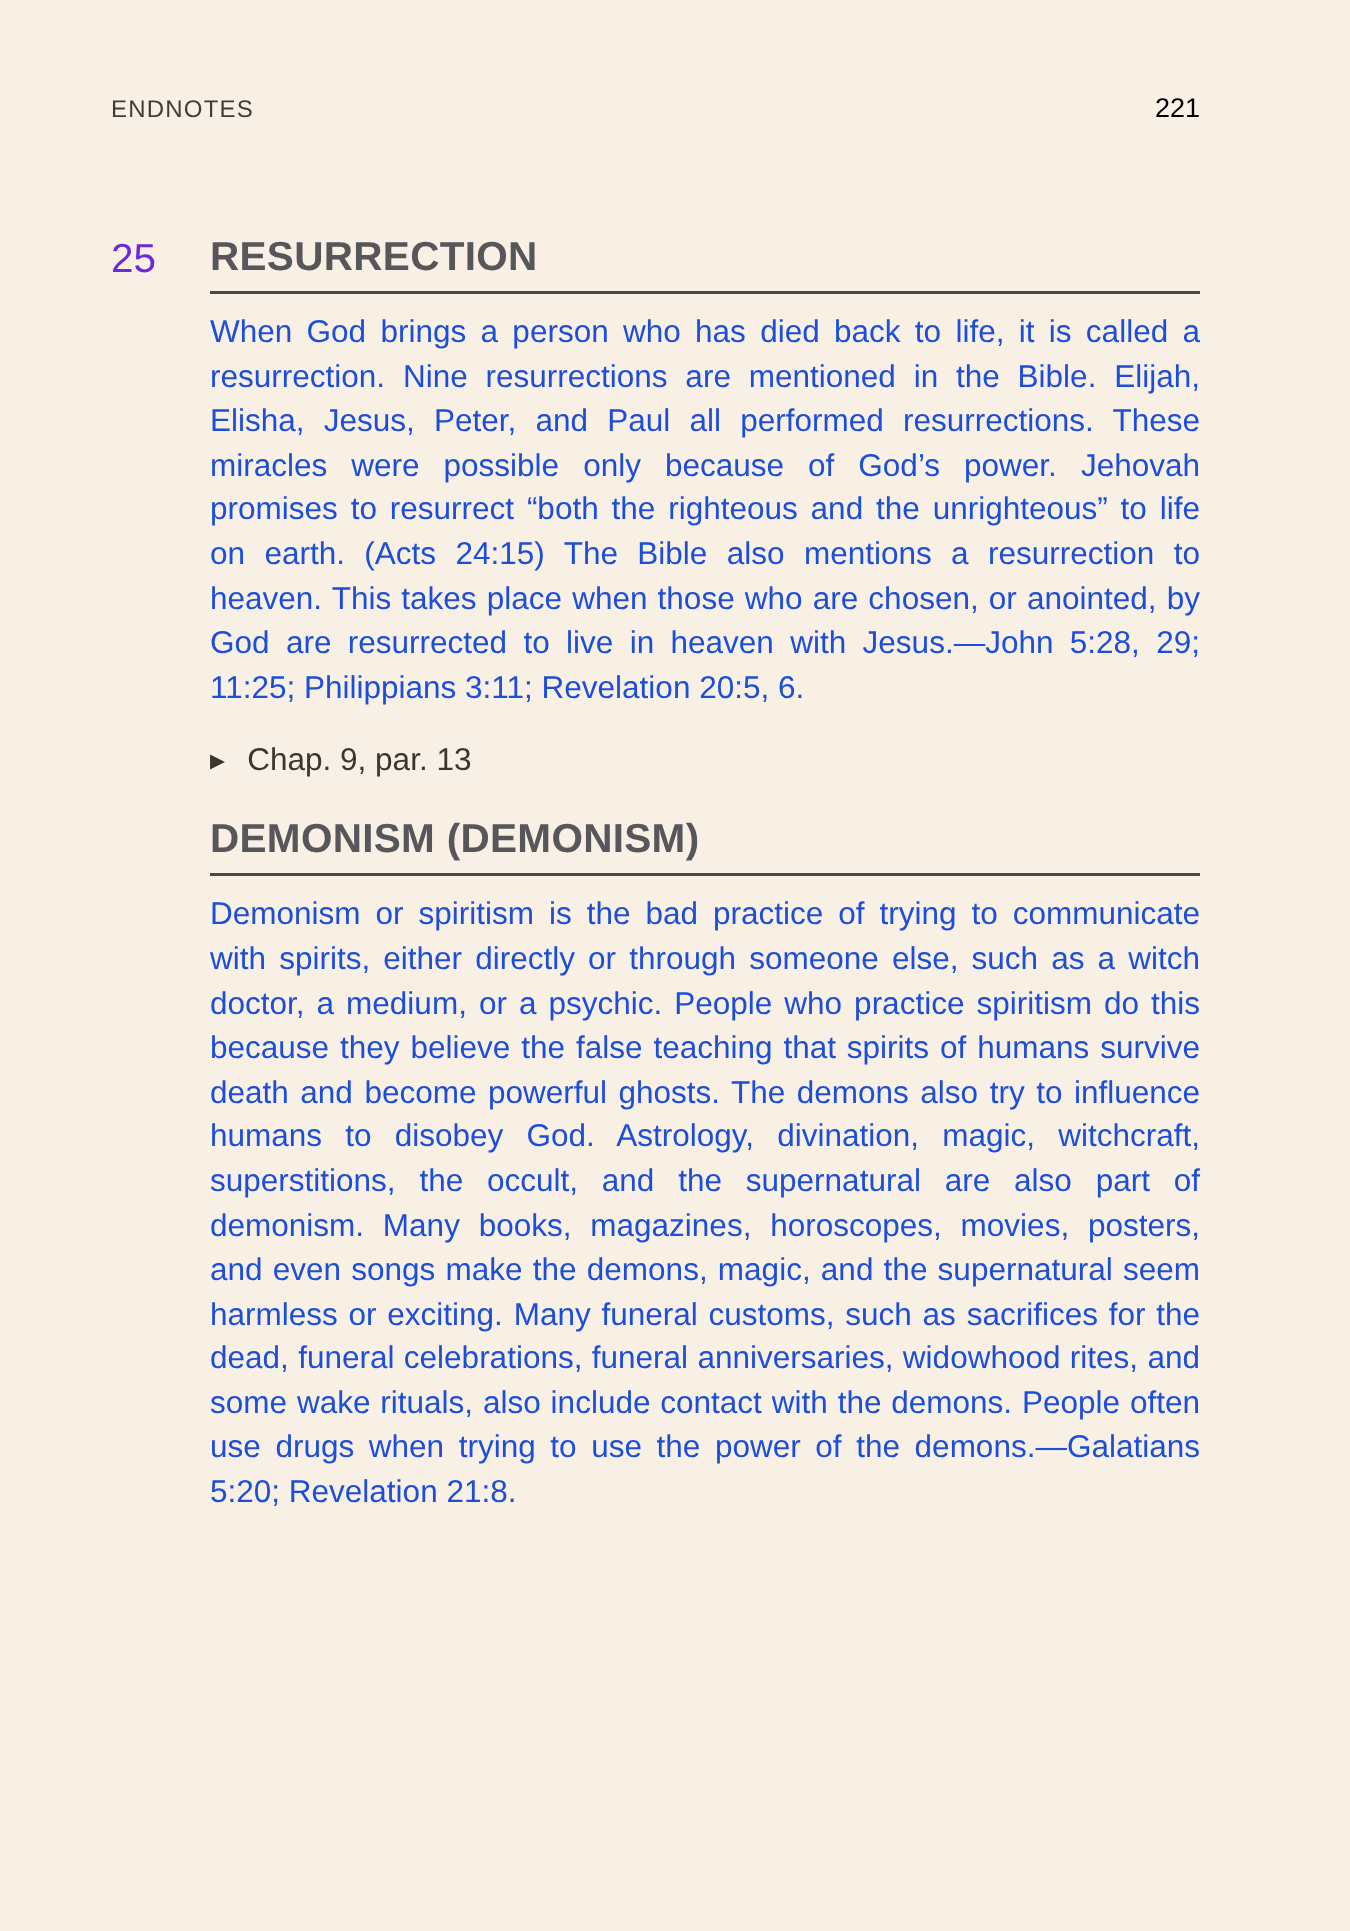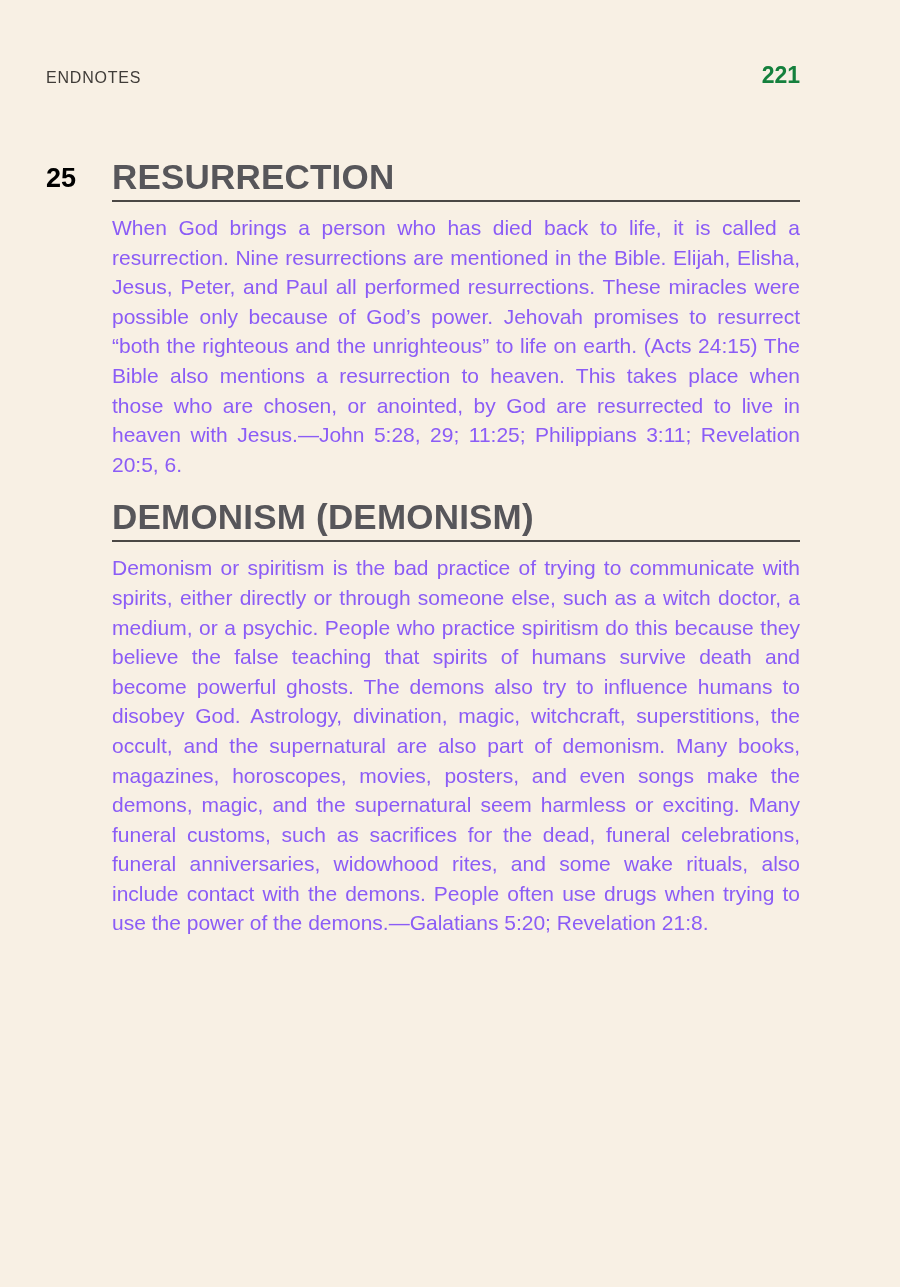--- a/index.html
+++ b/index.html
@@ -7,74 +7,74 @@
     padding: 0;
     background: #f8f0e4;
   }
   .page {
     position: relative;
     width: 900px;
     height: 1287px;
     margin: 0 auto;
     background: #f8f0e4;
     box-sizing: border-box;
-    padding: 62px 100px 0 46px;
+    padding: 62px 100px 0 74px;
     overflow: hidden;
     font-family: "Liberation Sans", "DejaVu Sans", sans-serif;
     color: #393531;
   }
   .running-header {
     display: flex;
     justify-content: space-between;
     align-items: baseline;
     margin-bottom: 72px;
   }
   .running-header .rh-title {
     font-size: 16px;
     letter-spacing: 0.8px;
     color: #403c38;
   }
   .running-header .rh-pagenum {
-    font-size: 23px;
-    font-weight: bold;
-    color: #15803d;
+    font-size: 18px;
+    font-weight: normal;
+    color: #000000;
   }
   .endnote {
     display: grid;
     grid-template-columns: 66px 1fr;
     margin-bottom: 22px;
   }
   .endnote .en-num {
     grid-column: 1;
     font-size: 27px;
-    font-weight: bold;
-    color: #000000;
+    font-weight: normal;
+    color: #6d28d9;
     line-height: 32px;
     padding-top: 1px;
   }
   .endnote .en-content {
     grid-column: 2;
     min-width: 0;
   }
   .endnote h2.en-title {
     margin: 0;
-    font-size: 35px;
+    font-size: 27px;
     font-weight: bold;
     letter-spacing: 0.2px;
     color: #57565a;
     line-height: 32px;
     padding-bottom: 7px;
     border-bottom: 2px solid #4b4845;
   }
   .endnote p.en-body {
     margin: 11px 0 0 0;
     font-size: 21px;
     line-height: 29.6px;
     text-align: justify;
-    color: #8b5cf6;
+    color: #1d4ed8;
   }
   .endnote p.en-ref {
     margin: 19px 0 0 0;
     font-size: 21px;
     line-height: 29px;
     color: #393531;
   }
   .endnote .ref-bullet {
     display: inline-block;
     font-size: 13px;
@@ -91,20 +91,24 @@
   <header class="running-header">
     <span class="rh-title">ENDNOTES</span>
     <span class="rh-pagenum">221</span>
   </header>
 
   <section class="endnote">
     <div class="en-num">25</div>
     <div class="en-content">
       <h2 class="en-title">RESURRECTION</h2>
       <p class="en-body">When God brings a person who has died back to life, it is called a resurrection. Nine resurrections are mentioned in the Bible. Elijah, Elisha, Jesus, Peter, and Paul all performed resurrections. These miracles were possible only because of God’s power. Jehovah promises to resurrect “both the righteous and the unrighteous” to life on earth. (Acts 24:15) The Bible also mentions a resurrection to heaven. This takes place when those who are chosen, or anointed, by God are resurrected to live in heaven with Jesus.—John 5:28, 29; 11:25; Philippians 3:11; Revelation 20:5, 6.</p>
+      <p class="en-ref">
+        <span class="ref-bullet">▶</span>
+        <span>Chap. 9, par. 13</span>
+      </p>
     </div>
   </section>
 
   <section class="endnote">
     <div class="en-content">
       <h2 class="en-title">DEMONISM (DEMONISM)</h2>
       <p class="en-body">Demonism or spiritism is the bad practice of trying to communicate with spirits, either directly or through someone else, such as a witch doctor, a medium, or a psychic. People who practice spiritism do this because they believe the false teaching that spirits of humans survive death and become powerful ghosts. The demons also try to influence humans to disobey God. Astrology, divination, magic, witchcraft, superstitions, the occult, and the supernatural are also part of demonism. Many books, magazines, horoscopes, movies, posters, and even songs make the demons, magic, and the supernatural seem harmless or exciting. Many funeral customs, such as sacrifices for the dead, funeral celebrations, funeral anniversaries, widowhood rites, and some wake rituals, also include contact with the demons. People often use drugs when trying to use the power of the demons.—Galatians 5:20; Revelation 21:8.</p>
     </div>
   </section>
 

